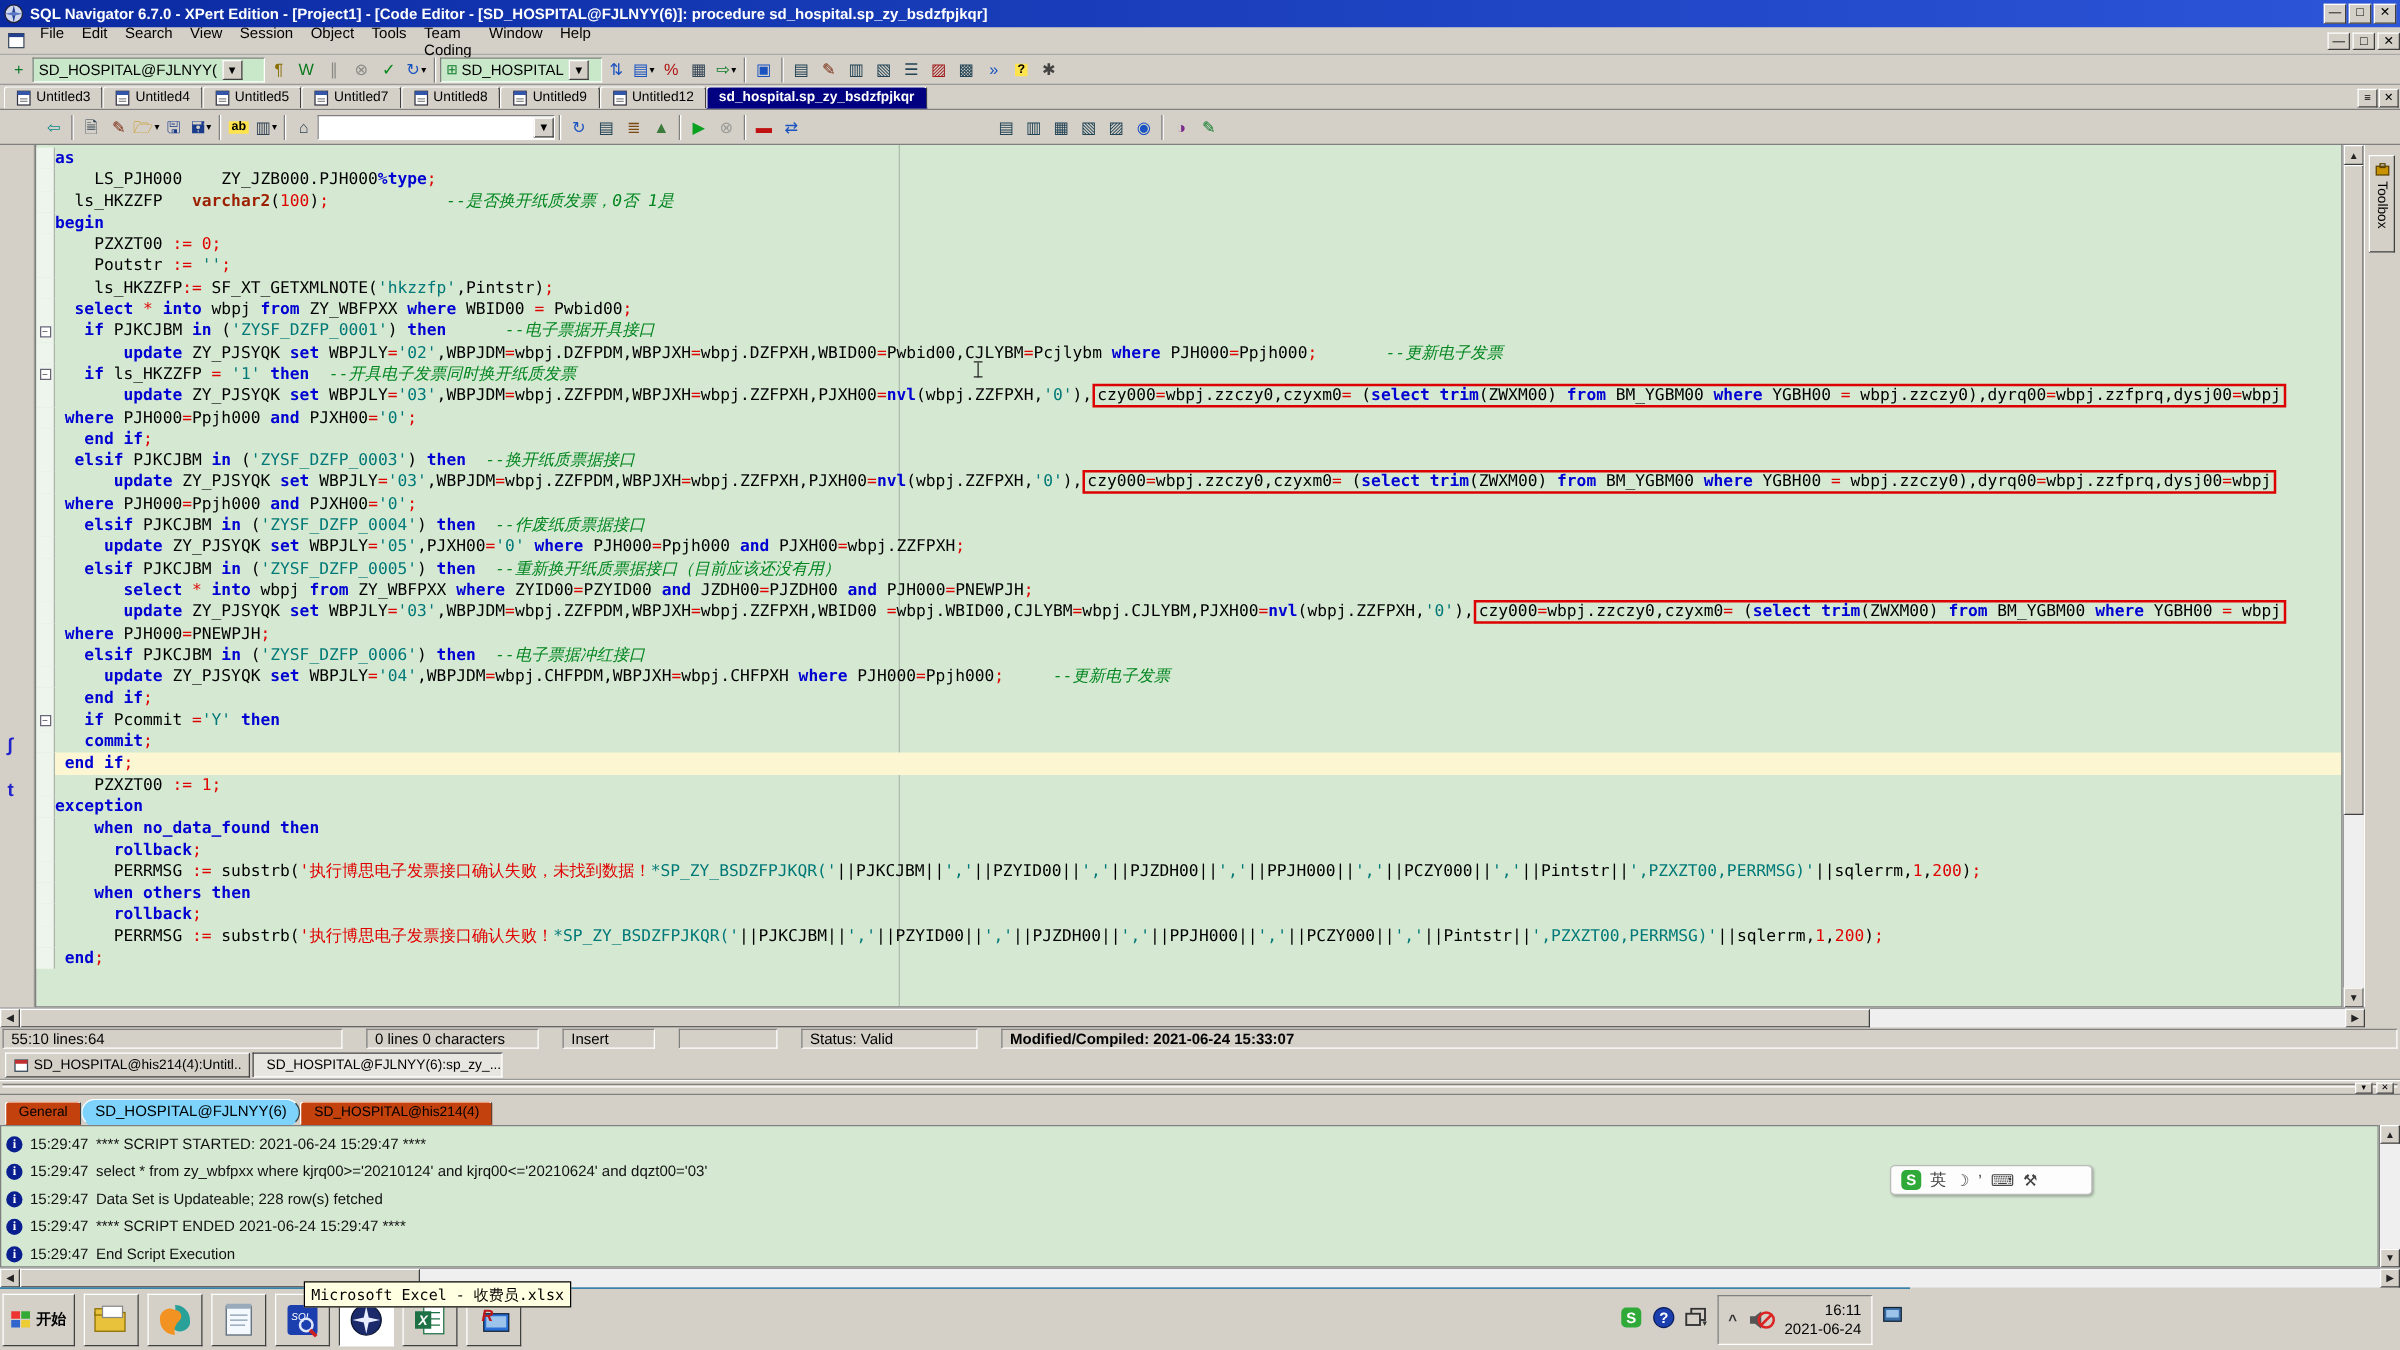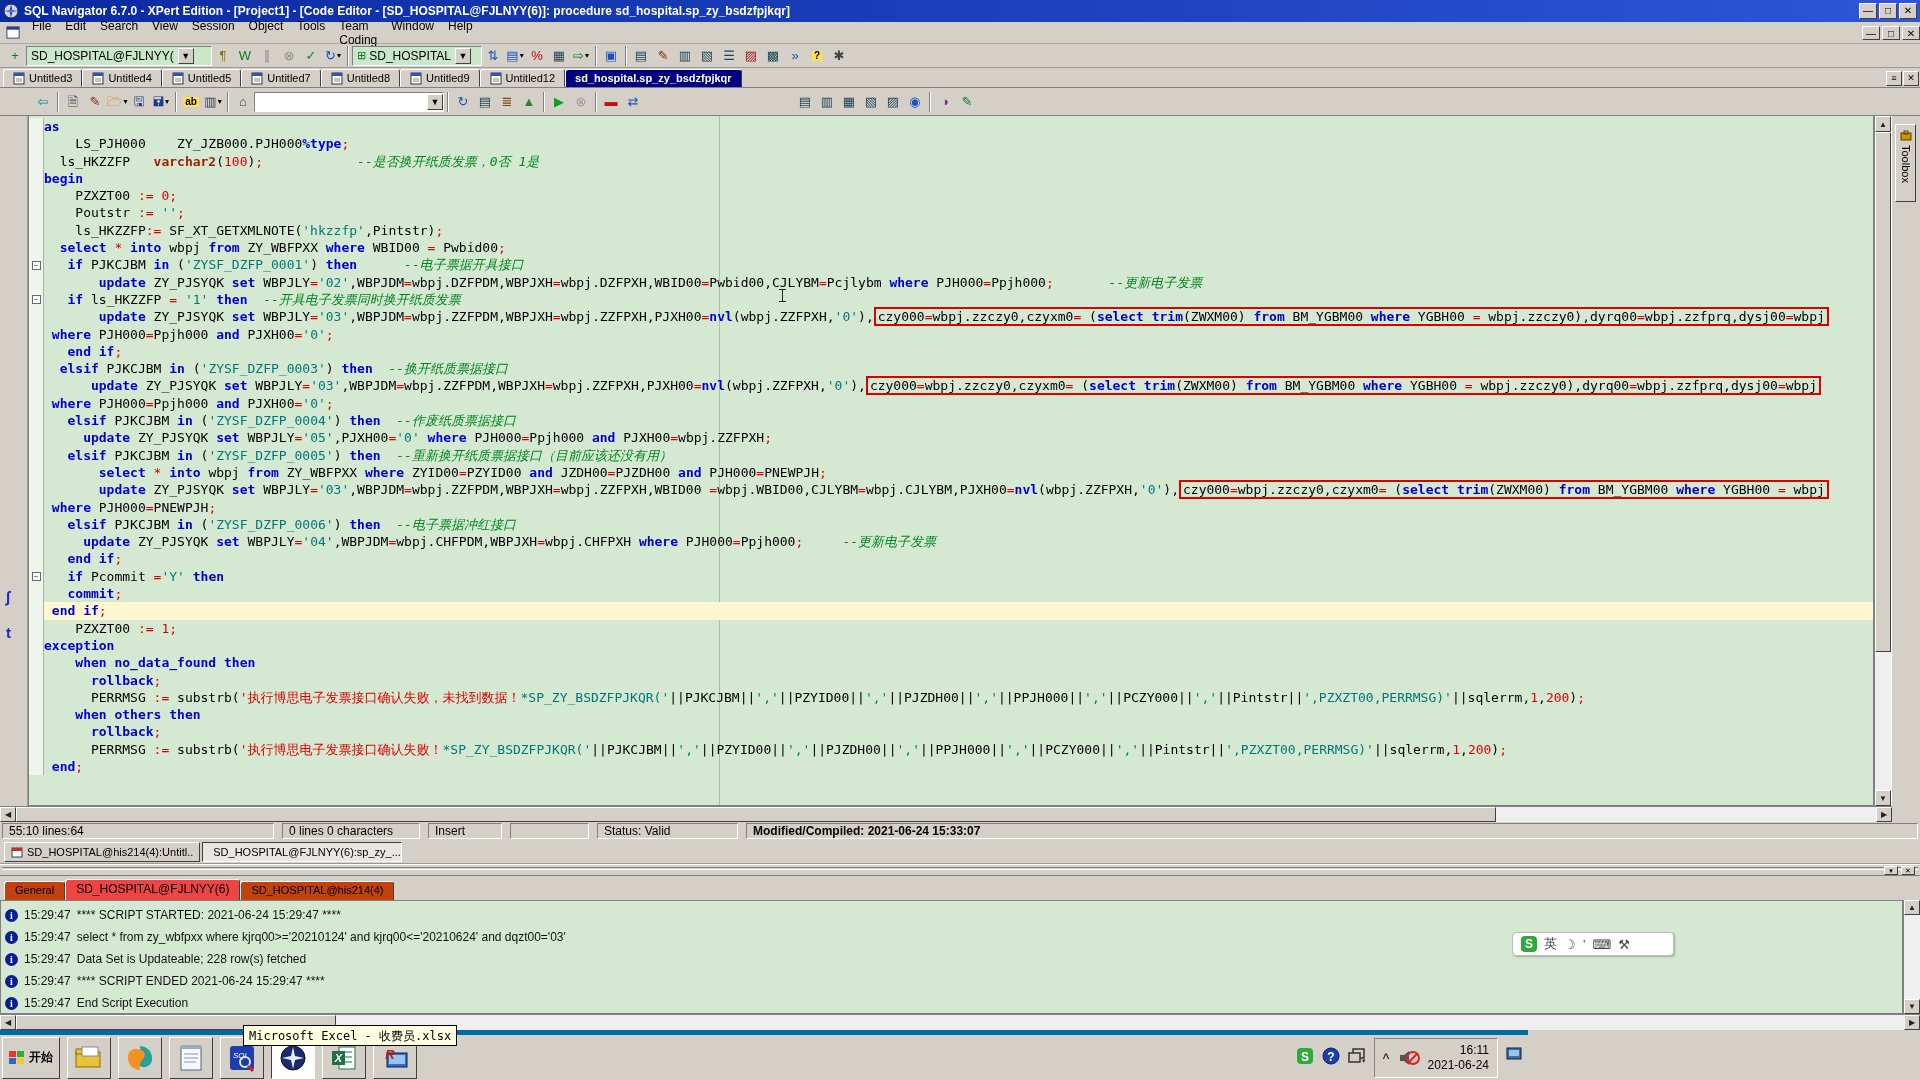--- a/index.html
+++ b/index.html
@@ -102,21 +102,21 @@
 
   #hscroll { position:absolute; left:0; top:806px; width:1892px; height:16px; background:#efefef;
              border-top:1px solid #808080; display:flex; }
   #hscroll .sb-btn { width:16px; height:100%; flex:none; }
   #hscroll .thumb { width:1480px; height:100%; background:#d4d0c8;
                     border:1px solid; border-color:#fff #404040 #404040 #fff; flex:none; }
   #hscroll .track { flex:1; }
 
   
   #statusbar { position:absolute; left:0; top:822px; width:1920px; height:18px; background:#d4d0c8;
-               display:flex; gap:8px; padding:1px 2px; }
+               display:flex; gap:19px; padding:1px 2px; }
   .stcell { border:1px solid; border-color:#808080 #fff #fff #808080; padding:0 6px;
             font-size:12px; line-height:14px; white-space:nowrap; overflow:hidden; }
   .stcell.bold { font-weight:bold; }
 
   
   #mdibar { position:absolute; left:0; top:840px; width:1920px; height:24px; background:#d4d0c8;
             display:flex; align-items:center; gap:2px; padding-left:4px; border-bottom:1px solid #999; }
   .mdibtn { height:20px; display:flex; align-items:center; gap:4px; padding:0 6px; font-size:11px;
             border:1px solid; border-color:#fff #404040 #404040 #fff; background:#d4d0c8;
             max-width:200px; white-space:nowrap; overflow:hidden; }
@@ -128,21 +128,21 @@
   #splitter .groove { margin:2px 2px 0 2px; height:3px; border-top:1px solid #808080; border-bottom:1px solid #fff; }
   #splitter .panelbtns { position:absolute; right:4px; top:1px; display:flex; gap:2px; }
   #splitter .panelbtns .tabbtn { width:14px; height:9px; font-size:7px; line-height:7px; }
 
   
   #outtabs { position:absolute; left:0; top:876px; width:1920px; height:24px; background:#d4d0c8;
              display:flex; align-items:flex-end; padding-left:4px; }
   .otab { height:19px; padding:2px 10px; font-size:11px; white-space:nowrap;
           border:1px solid; border-color:#fff #404040 transparent #fff; background:#c2410c;
           border-radius:3px 3px 0 0; }
-  .otab.active { height:22px; font-size:12px; background:#ef4444; position:relative; top:1px; }
+  .otab.active { height:22px; font-size:12px; background:#7dd3fc; position:relative; top:1px;border-radius:11px; }
   #outlog { position:absolute; left:0; top:900px; width:1903px; height:114px; background:#d5e9d2;
             border:1px solid #808080; padding:3px 4px; overflow:hidden; }
   .logrow { display:flex; align-items:center; gap:6px; height:22px; font-size:12px; color:#111; }
   .info-ic { width:13px; height:13px; border-radius:50%; background:#0a1f8f; color:#fff;
              font-size:10px; font-weight:bold; font-family:"Liberation Serif", serif;
              display:flex; align-items:center; justify-content:center; flex:none; }
   #outvscroll { position:absolute; right:0; top:900px; width:17px; height:114px; background:#efefef;
                 border-left:1px solid #808080; }
   #outvscroll .sb-btn { width:100%; height:15px; }
   #outvscroll .down { position:absolute; bottom:0; left:0; right:0; }
@@ -161,21 +161,21 @@
                     font-weight:bold; font-size:12px; display:flex; align-items:center; justify-content:center; }
   #imebar .ime-it { font-size:13px; color:#444; }
 
   
   #tooltip { position:absolute; left:243px; top:1025px; height:21px; background:#ffffe1;
              border:1px solid #000; padding:2px 5px; font-family:"DejaVu Sans Mono", monospace;
              font-size:12px; white-space:nowrap; z-index:30; }
 
   
   #taskbar { position:absolute; left:0; top:1030px; width:1528px; height:50px; background:#d4d0c8;
-             border-top:5px solid #0369a1; display:flex; align-items:center; padding:0 2px; }
+             border-top:1px solid #0369a1; display:flex; align-items:center; padding:0 2px; }
   #startbtn { width:58px; height:42px; display:flex; align-items:center; justify-content:center; gap:4px;
               border:1px solid; border-color:#fff #404040 #404040 #fff; background:#d4d0c8; font-weight:bold; }
   .flag { width:16px; height:14px; display:grid; grid-template-columns:7px 7px; grid-template-rows:6px 6px; gap:1px; }
   .flag i { display:block; }
   .qbtn { width:44px; height:42px; margin-left:7px; display:flex; align-items:center; justify-content:center;
           border:1px solid; border-color:#fff #404040 #404040 #fff; background:#d4d0c8; }
   .qbtn.pressed { border-color:#404040 #fff #fff #404040; background:#fff; }
   #tray { margin-left:auto; display:flex; align-items:center; gap:8px; padding-right:4px; }
   #tray-inset { display:flex; align-items:center; gap:8px; border:1px solid;
                 border-color:#808080 #fff #fff #808080; padding:3px 8px; height:40px; }

